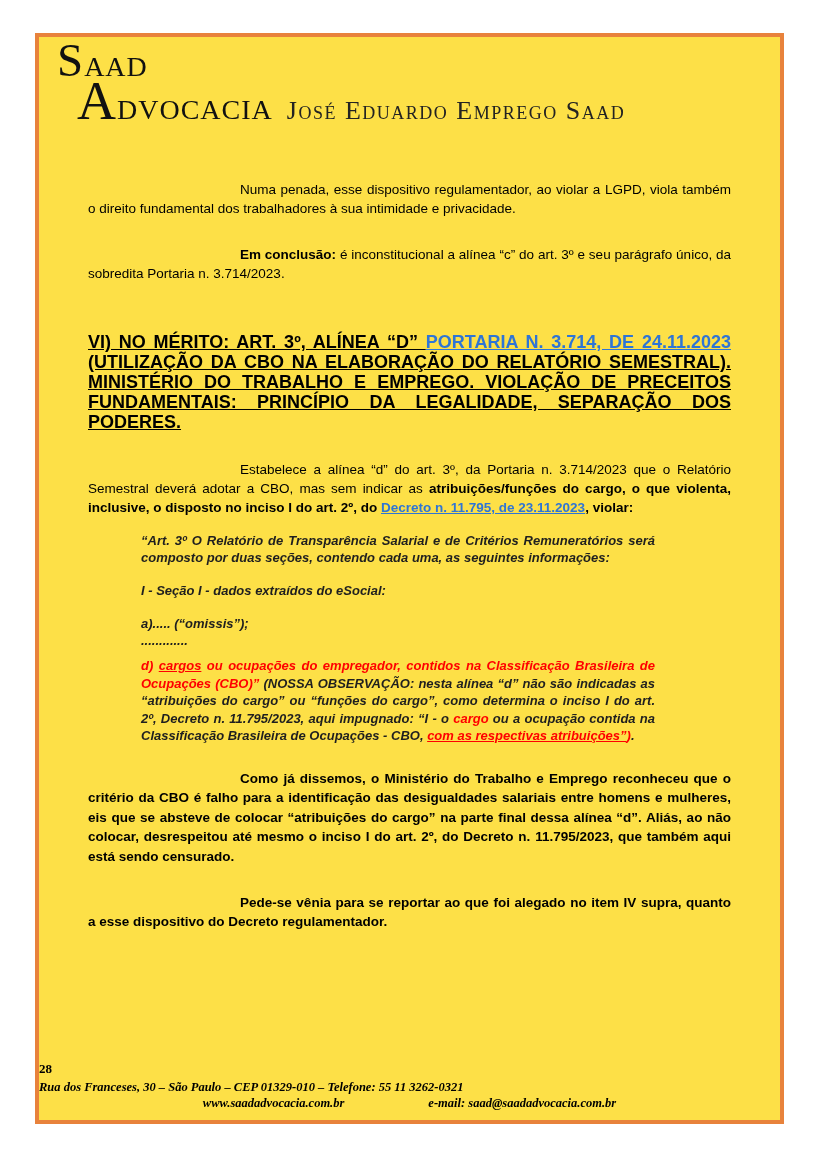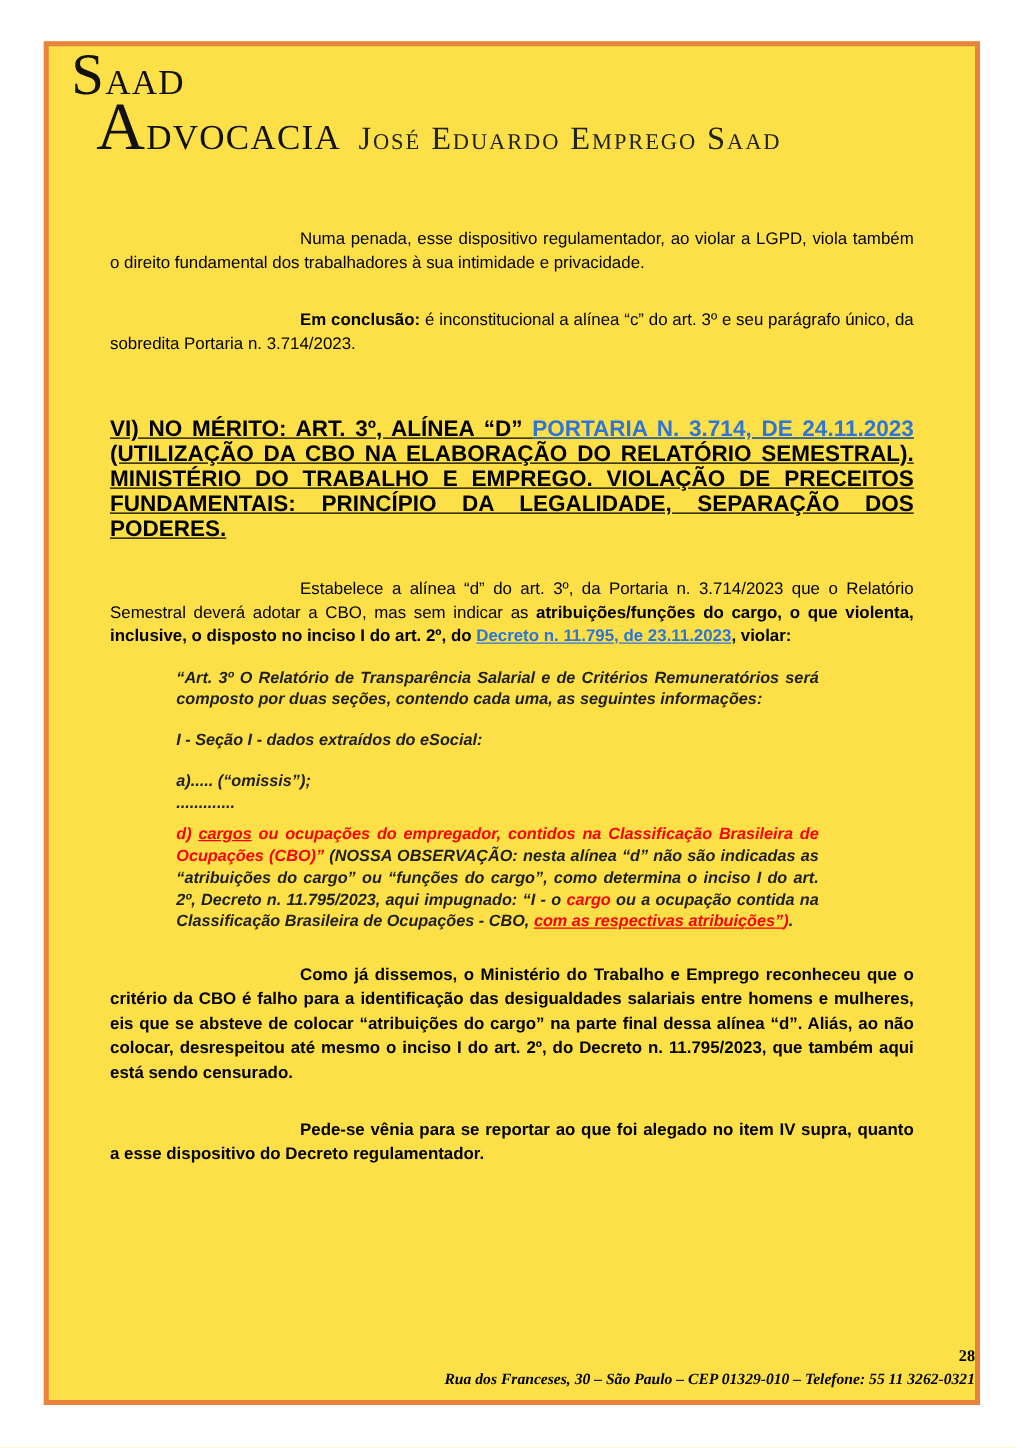--- a/index.html
+++ b/index.html
@@ -56,21 +56,21 @@
     font-weight:bold;font-style:italic;text-align:justify;color:#1f1f1f;
   }
   .r{color:var(--red);}
   .ru{color:var(--red);text-decoration:underline;}
   
   .p-como{margin-top:24px;font-weight:bold;line-height:19.5px;}
   .p-pedese{margin-top:27px;font-weight:bold;}
   .p-conc-d{margin-top:31px;}
   
   .footer{
-    position:absolute;left:0;right:0;bottom:9px;text-align:right;
+    position:absolute;left:0;right:0;bottom:9px;text-align:left;
     font-family:"Liberation Serif", serif;font-weight:bold;color:#000;
   }
   .page-num{font-size:13px;margin-bottom:2px;}
   .addr{font-style:italic;font-size:12.5px;line-height:16px;}
   .contact{
     font-style:italic;font-size:12.5px;line-height:16px;
     display:flex;justify-content:center;gap:84px;
   }
 </style>
 </head>
@@ -105,15 +105,19 @@
     <p class="para p-como"><span>Como já dissemos, o Ministério do Trabalho e Emprego reconheceu que o critério da CBO é falho para a identificação das desigualdades salariais entre homens e mulheres, eis que se absteve de colocar “atribuições do cargo” na parte final dessa alínea “d”. Aliás, ao não colocar, desrespeitou até mesmo o inciso I do art. 2º, do Decreto n. 11.795/2023, que também aqui está sendo censurado.</span></p>
 
     <p class="para p-pedese"><span>Pede-se vênia para se reportar ao que foi alegado no item IV supra, quanto a esse dispositivo do Decreto regulamentador.</span></p>
 
 
   </main>
 
   <footer class="footer">
     <div class="page-num">28</div>
     <div class="addr">Rua dos Franceses, 30 – São Paulo – CEP 01329-010 – Telefone: 55 11 3262-0321</div>
+    <div class="contact">
+      <span>www.saadadvocacia.com.br</span>
+      <span>e-mail: saad@saadadvocacia.com.br</span>
+    </div>
   </footer>
 
 </div>
 
 </body></html>

